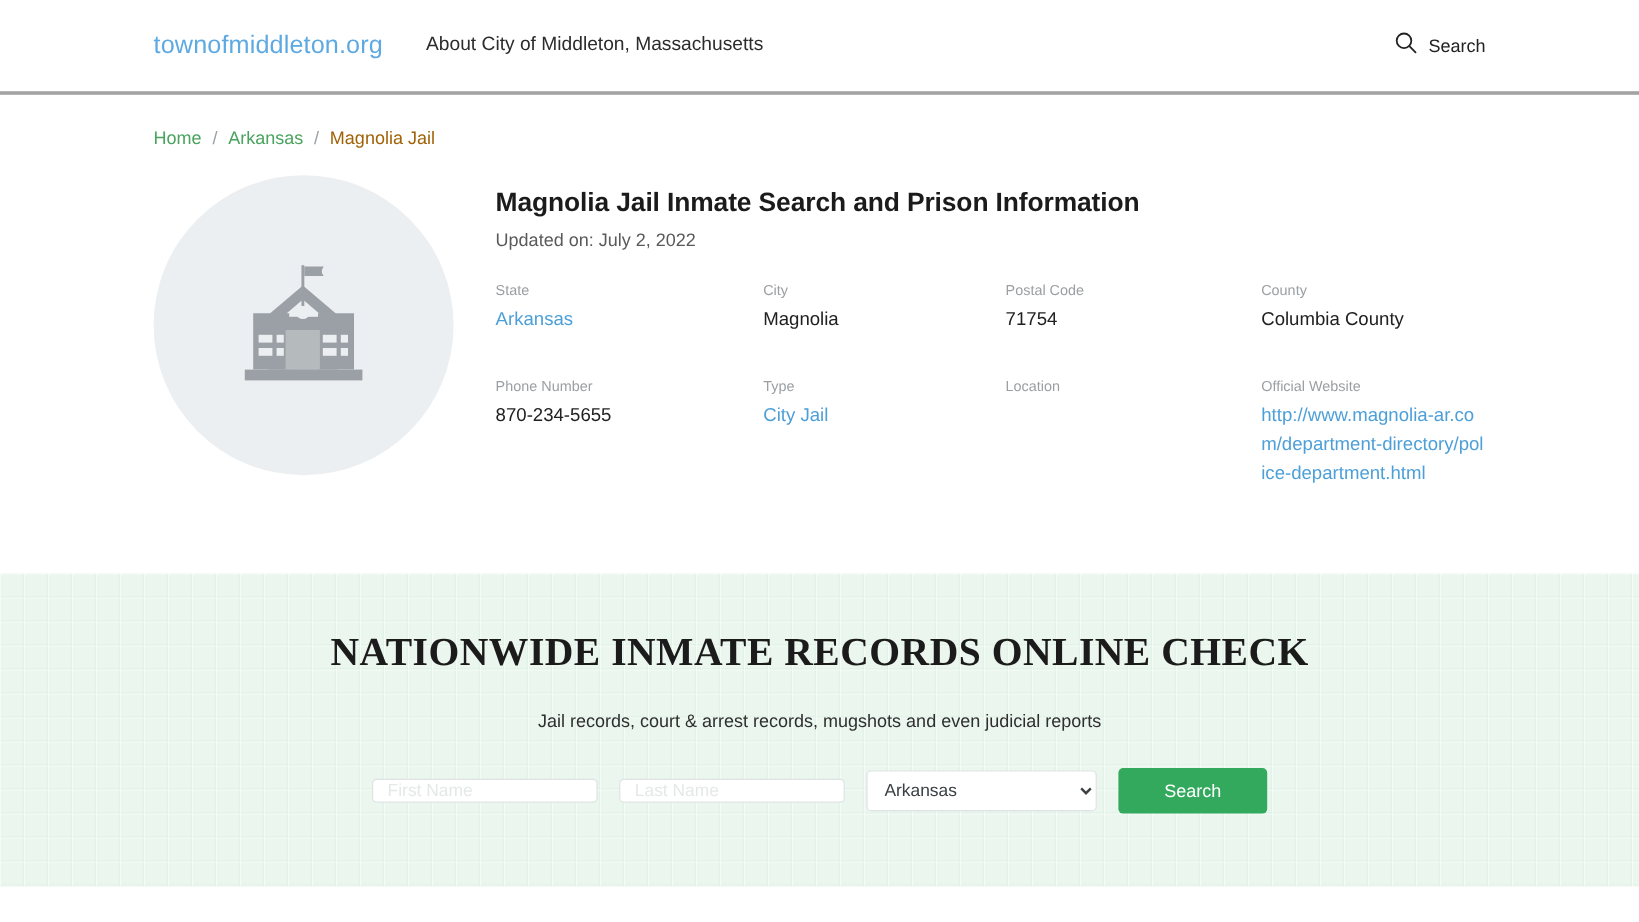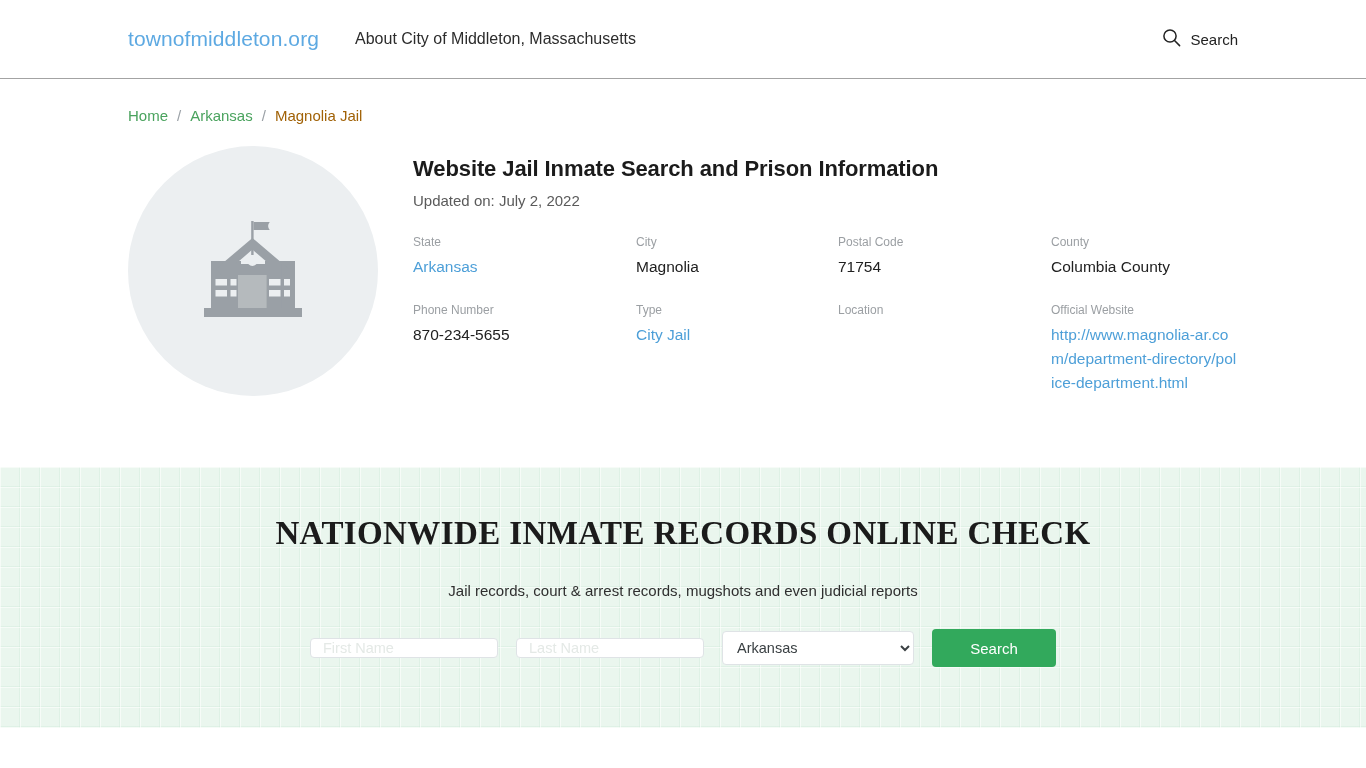--- a/index.html
+++ b/index.html
@@ -7,21 +7,21 @@
     margin: 0; padding: 0;
     width: 1366px; height: 768px;
     background: #ffffff;
     font-family: "Liberation Sans", sans-serif;
     -webkit-font-smoothing: antialiased;
   }
 
   
   .site-header {
     height: 79px;
-    border-bottom: 1px solid #a3a3a3;
+    border-bottom: 3px solid #a3a3a3;
     background: #fff;
     display: flex;
     align-items: center;
     padding: 0 128px;
     position: relative;
   }
   .brand {
     font-size: 21px;
     color: #5da9e2;
     text-decoration: none;
@@ -91,21 +91,21 @@
     letter-spacing: -0.1px;
   }
   .updated {
     font-size: 15px;
     color: #5a5a5a;
     margin-bottom: 26px;
   }
   .info-grid {
     display: grid;
     grid-template-columns: 223px 202px 213px 216px;
-    row-gap: 24px;
+    row-gap: 36px;
   }
   .field-label {
     font-size: 12px;
     color: #9b9fa3;
     margin-bottom: 6px;
     line-height: 14px;
   }
   .field-value {
     font-size: 15.5px;
     color: #212121;
@@ -252,21 +252,21 @@
           <rect x="75" y="73" width="11.5" height="6.5" fill="#eceff1"></rect>
           <rect x="90" y="73" width="6" height="6.5" fill="#eceff1"></rect>
 
           <rect x="10" y="91" width="98" height="9"></rect>
         </svg>
       </span>
     </div>
   </div>
 
   <div class="profile-body">
-    <h1 class="page-title">Website Jail Inmate Search and Prison Information</h1>
+    <h1 class="page-title">Magnolia Jail Inmate Search and Prison Information</h1>
     <div class="updated">Updated on: July 2, 2022</div>
 
     <div class="info-grid">
 
       <div>
         <div class="field-label">State</div>
         <a href="#" class="field-value">Arkansas</a>
       </div>
 
       <div>

